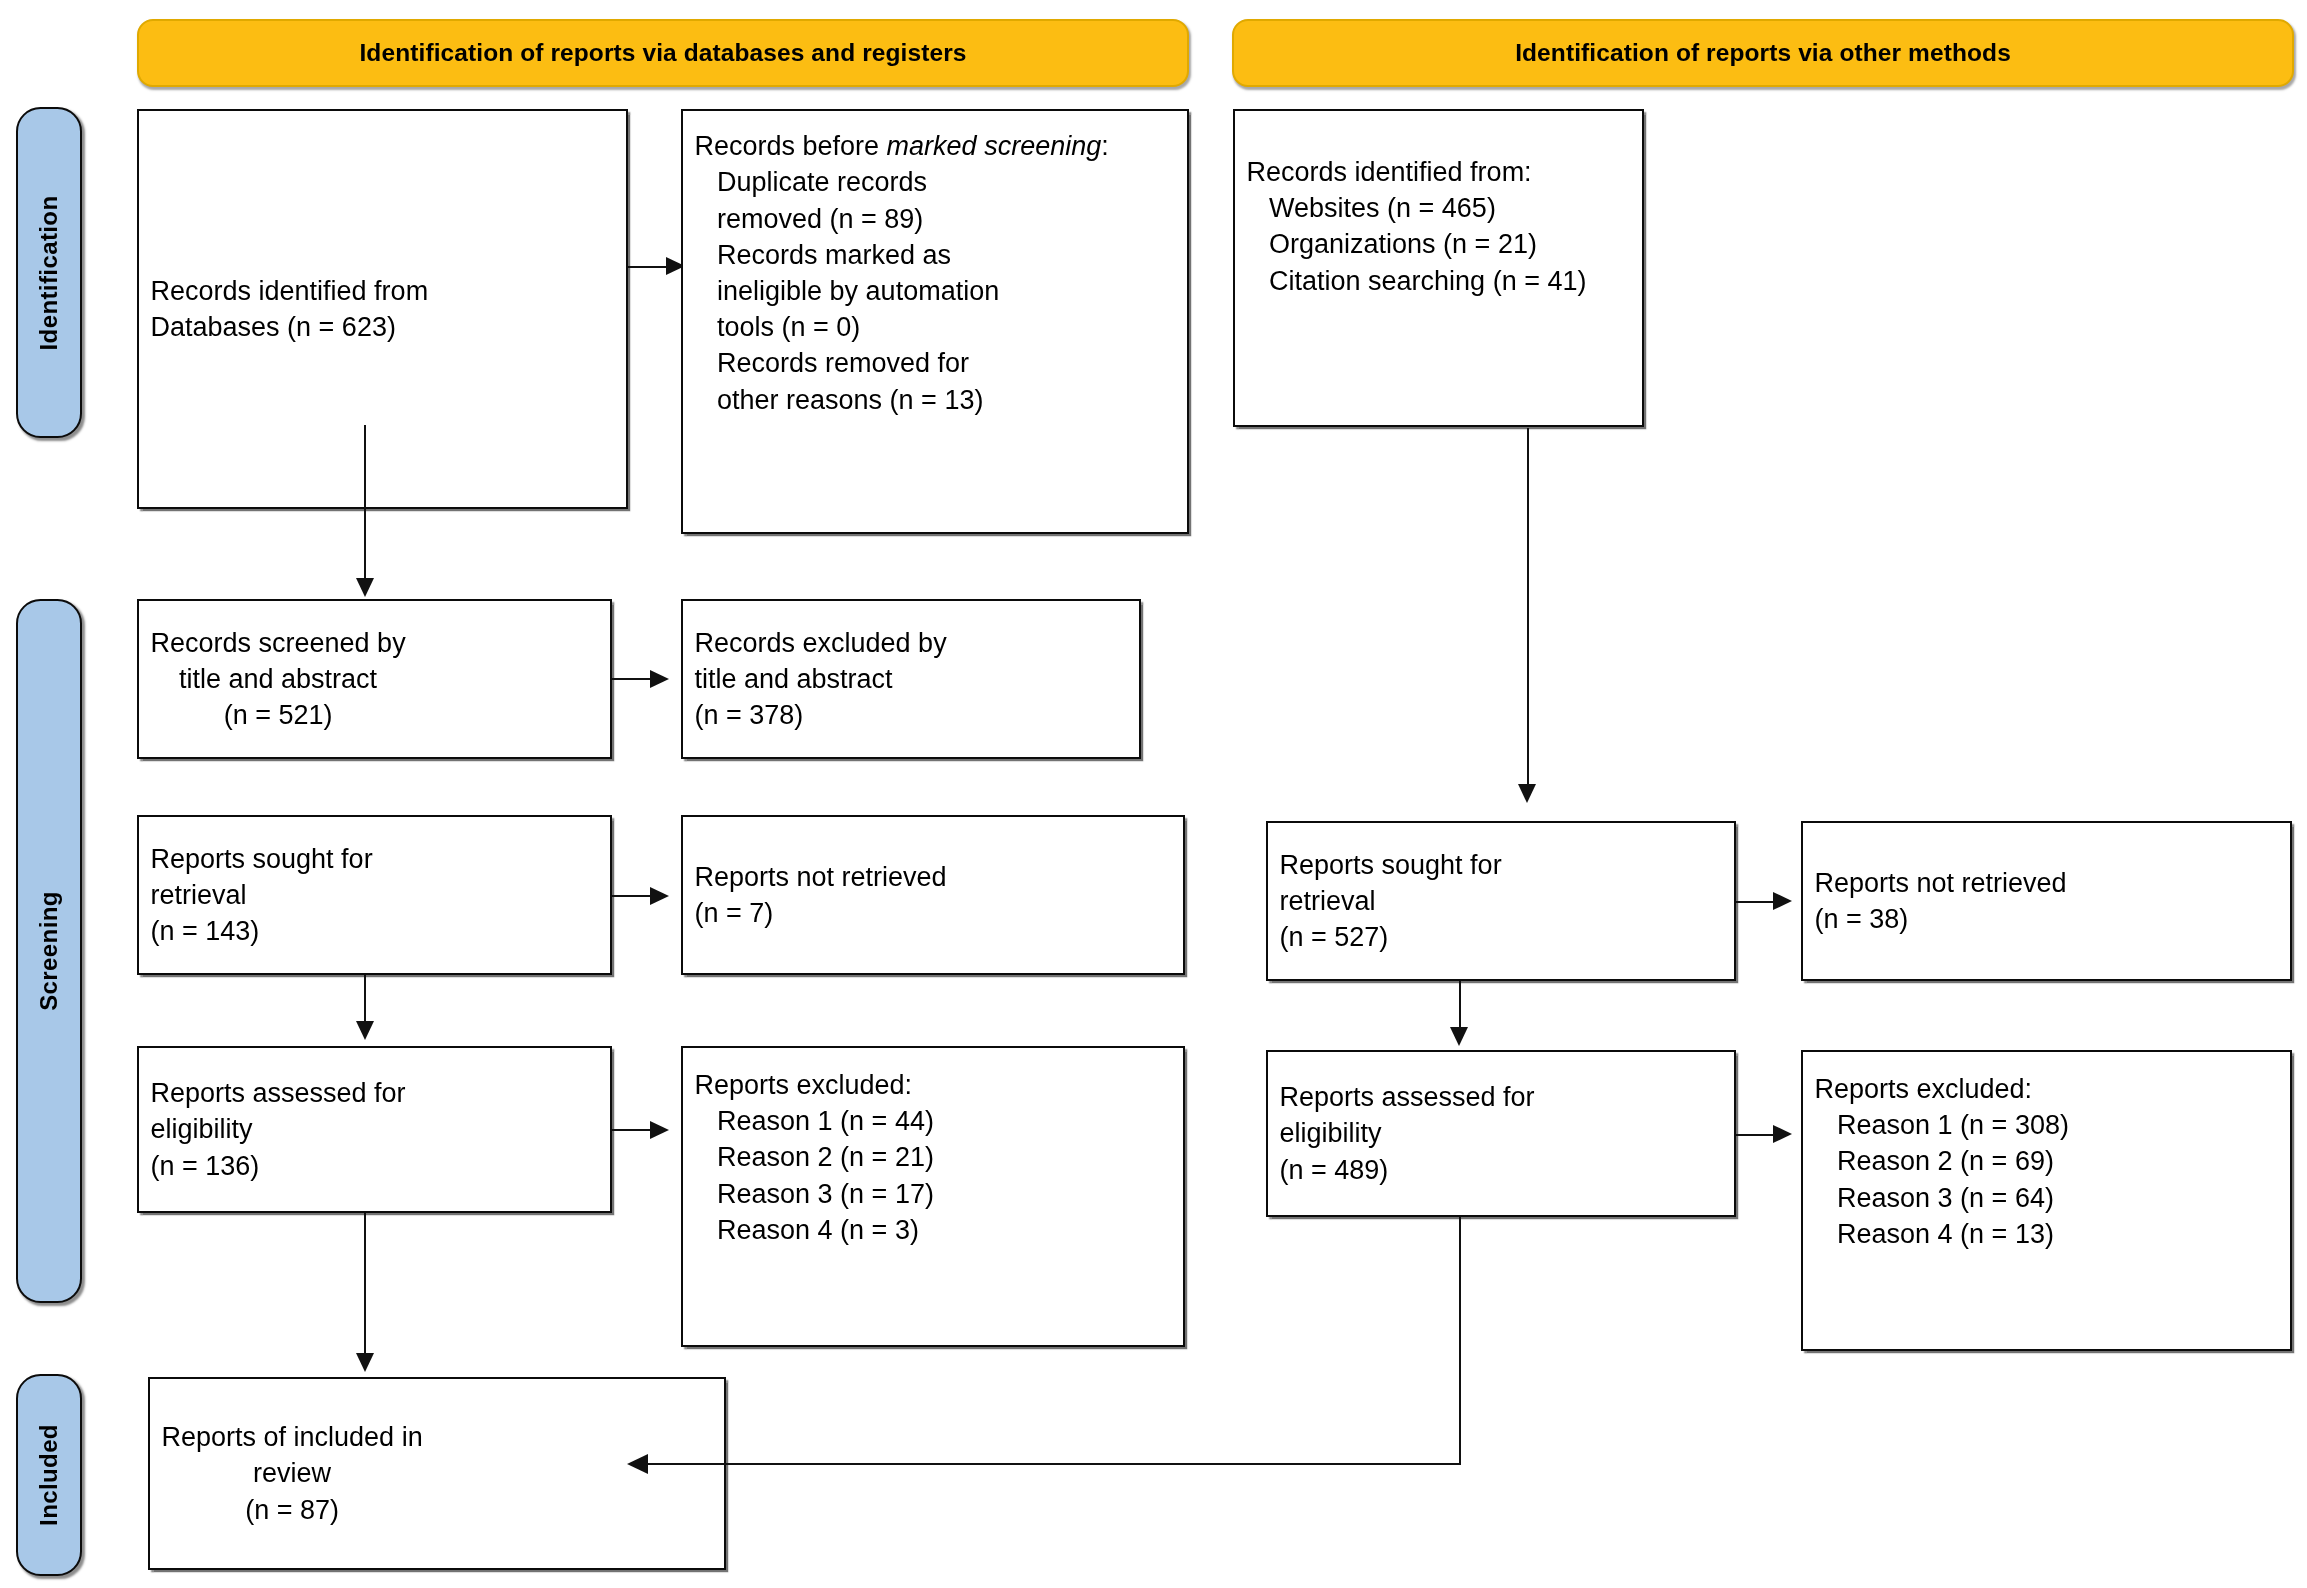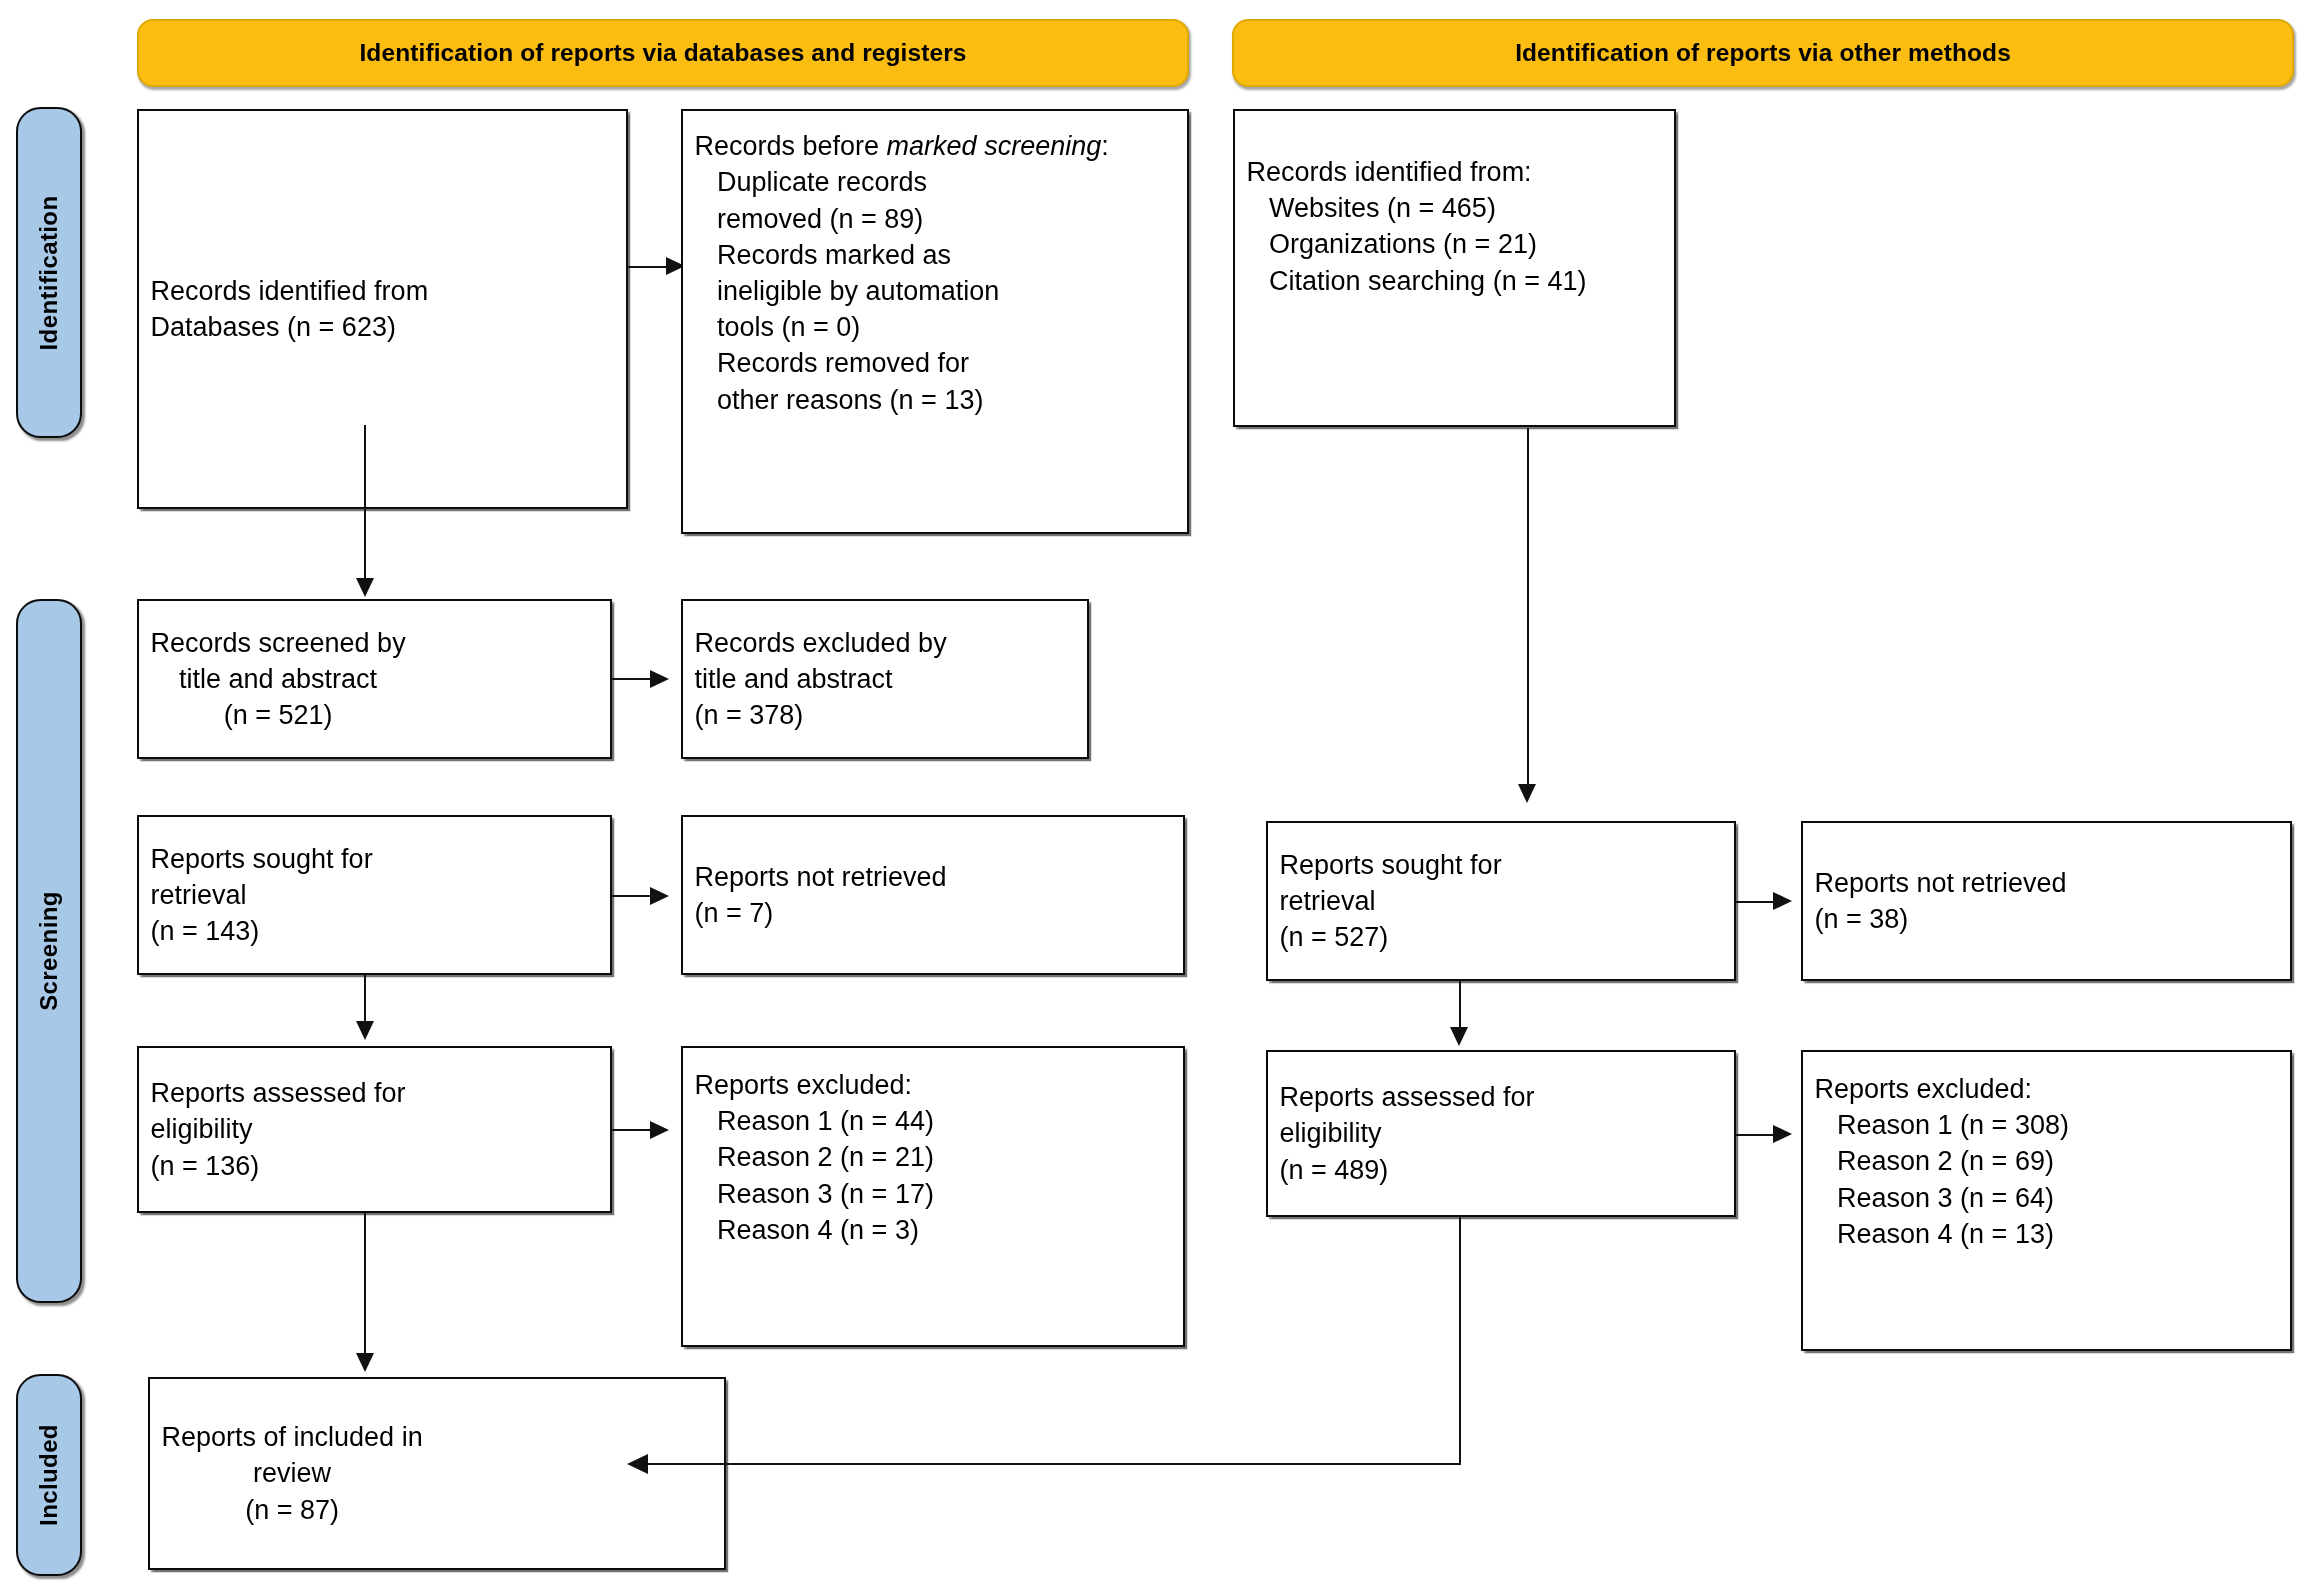--- a/index.html
+++ b/index.html
@@ -142,21 +142,21 @@
 
   <div class="node" style="left:137px;top:599px;width:475px;height:160px;text-align:center;">
     <span class="node-text">Records screened by
 title and abstract
 (n = 521)</span>
   </div>
 
   <div class="conn h" style="left:612px;top:678px;width:40px;"></div>
   <div class="arrow right" style="left:650px;top:670px;"></div>
 
-  <div class="node" style="left:681px;top:599px;width:408px;height:160px;">
+  <div class="node" style="left:681px;top:599px;width:460px;height:160px;">
     <span class="node-text">Records excluded by
 title and abstract
 (n = 378)</span>
   </div>
 
   <div class="node" style="left:137px;top:815px;width:475px;height:160px;">
     <span class="node-text">Reports sought for
 retrieval
 (n = 143)</span>
   </div>
@@ -191,21 +191,21 @@
 
   <div class="conn v" style="left:364px;top:1213px;height:144px;"></div>
   <div class="arrow down" style="left:356px;top:1353px;"></div>
 
   <div class="node" style="left:148px;top:1377px;width:578px;height:193px;text-align:center;">
     <span class="node-text">Reports of included in
 review
 (n = 87)</span>
   </div>
 
-  <div class="node vtop" style="left:1233px;top:109px;width:443px;height:318px;padding-top:43px;">
+  <div class="node vtop" style="left:1233px;top:109px;width:411px;height:318px;padding-top:43px;">
     <span class="node-text">Records identified from:
    Websites (n = 465)
    Organizations (n = 21)
    Citation searching (n = 41)</span>
   </div>
 
   <div class="conn v" style="left:1527px;top:428px;height:360px;"></div>
   <div class="arrow down" style="left:1518px;top:784px;"></div>
 
   <div class="node" style="left:1266px;top:821px;width:470px;height:160px;">

